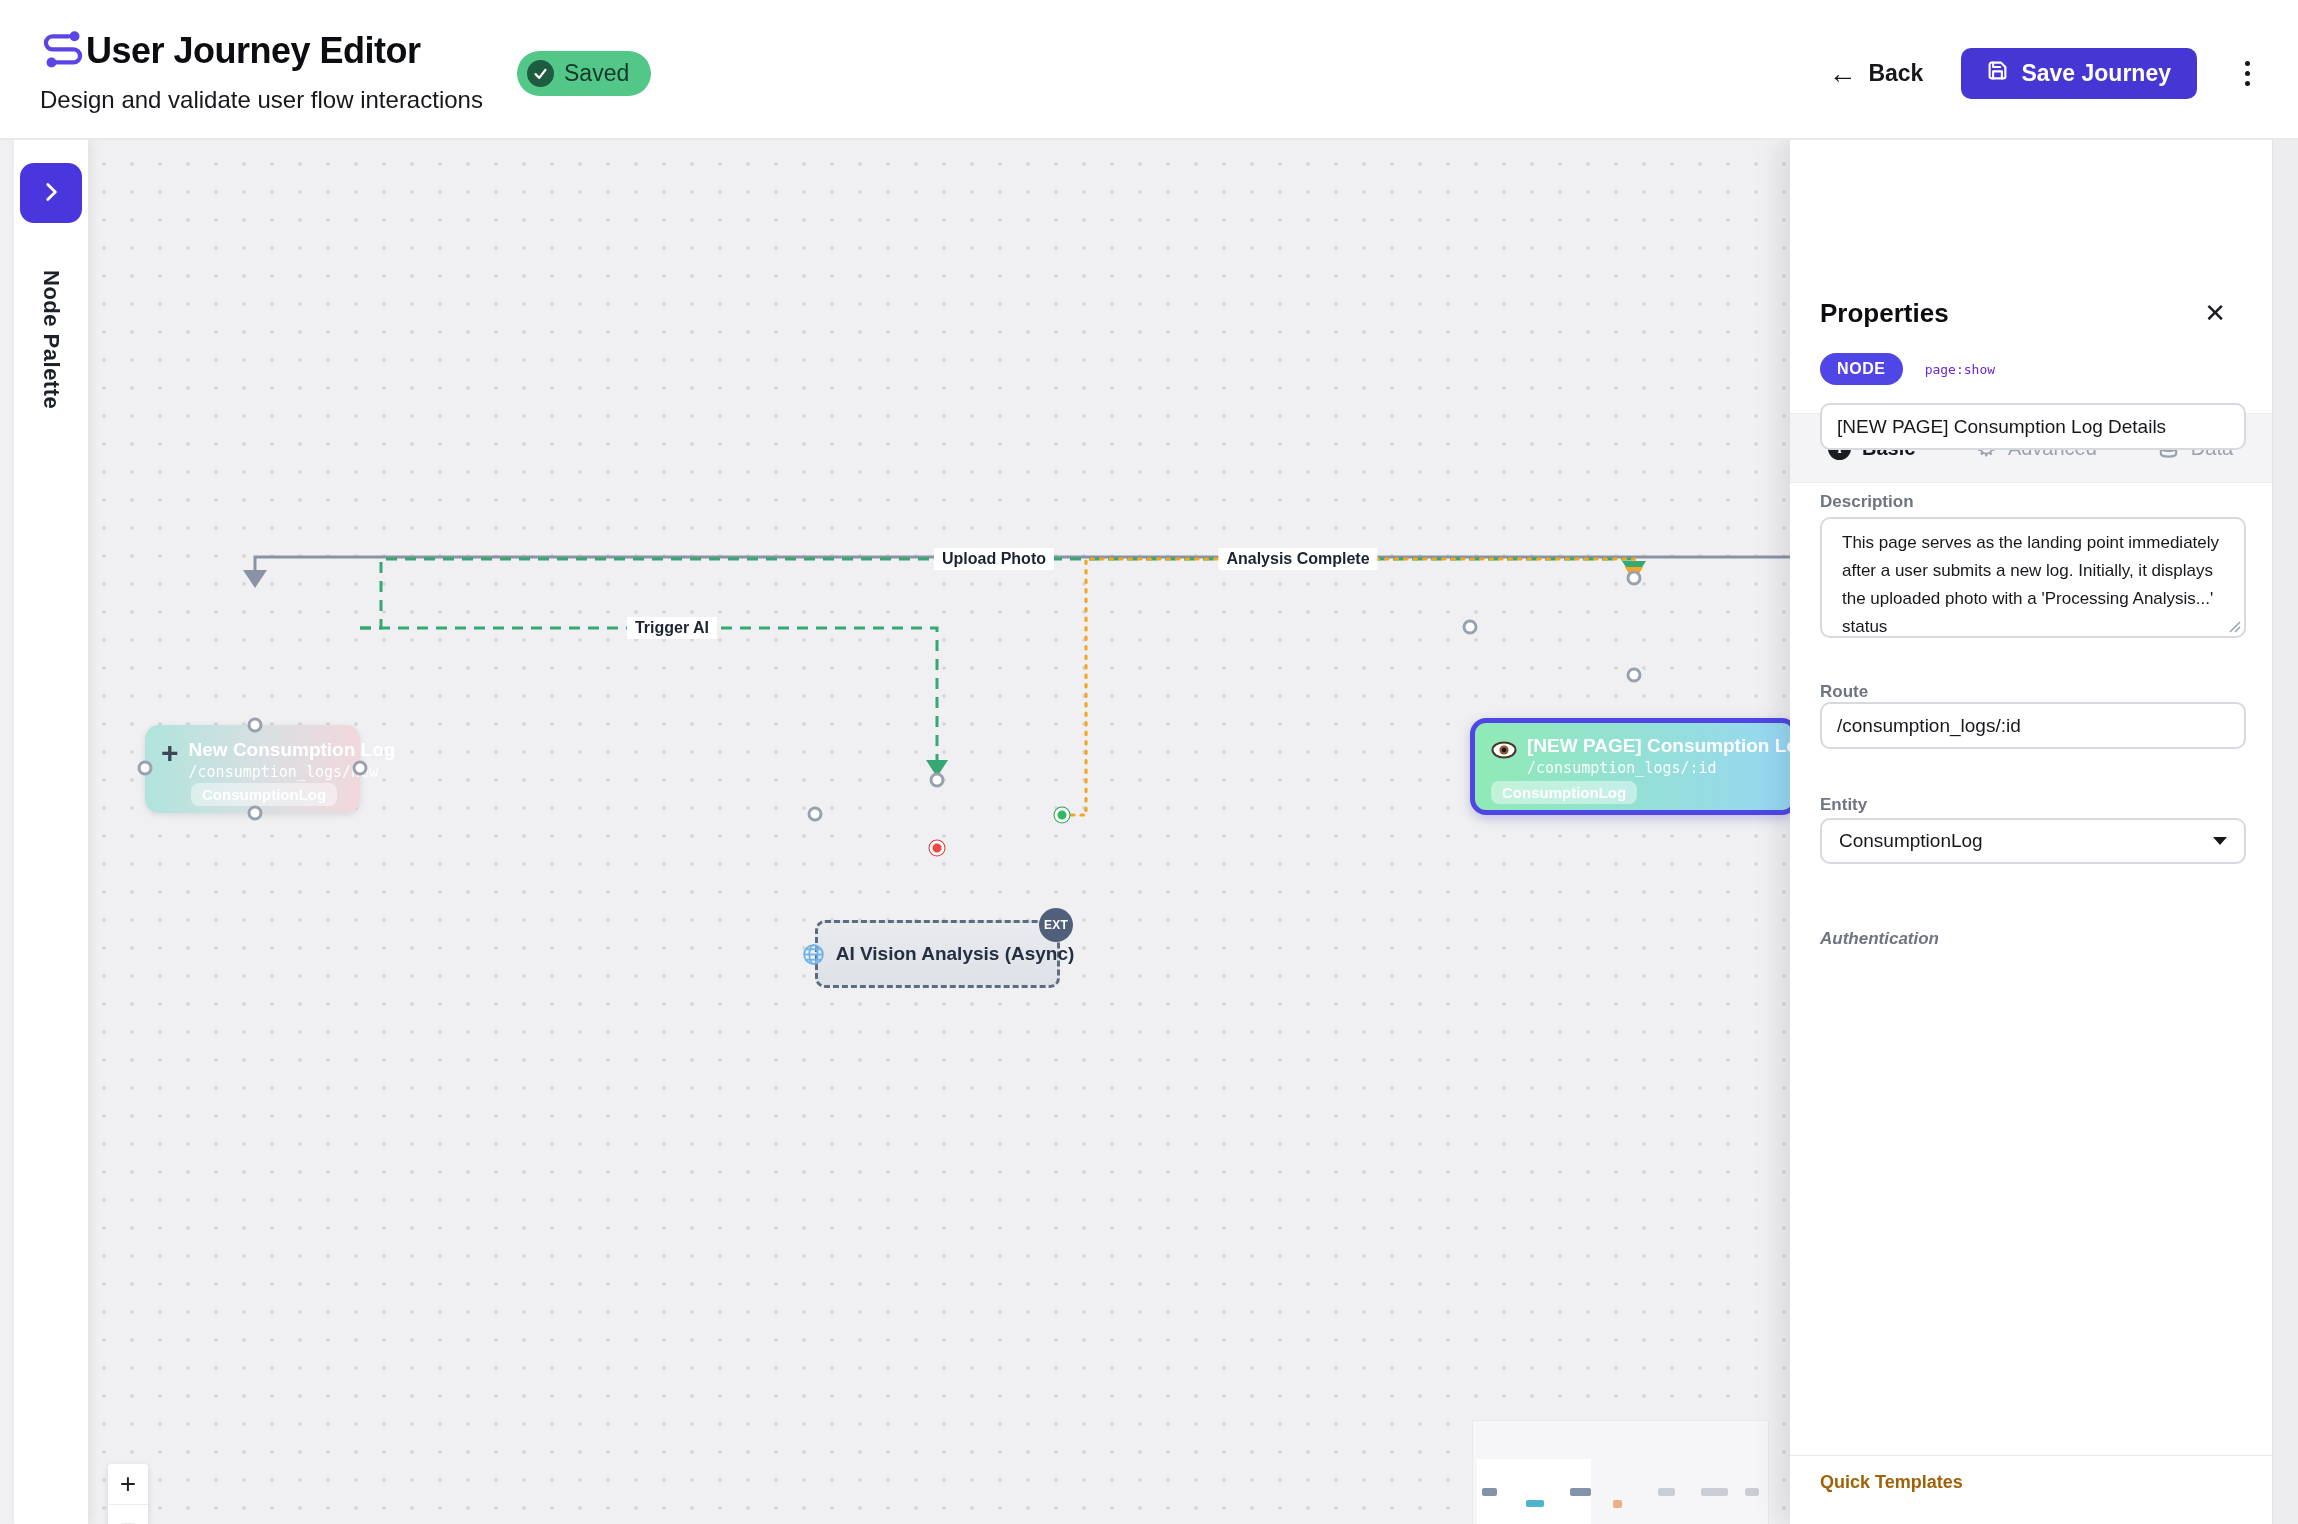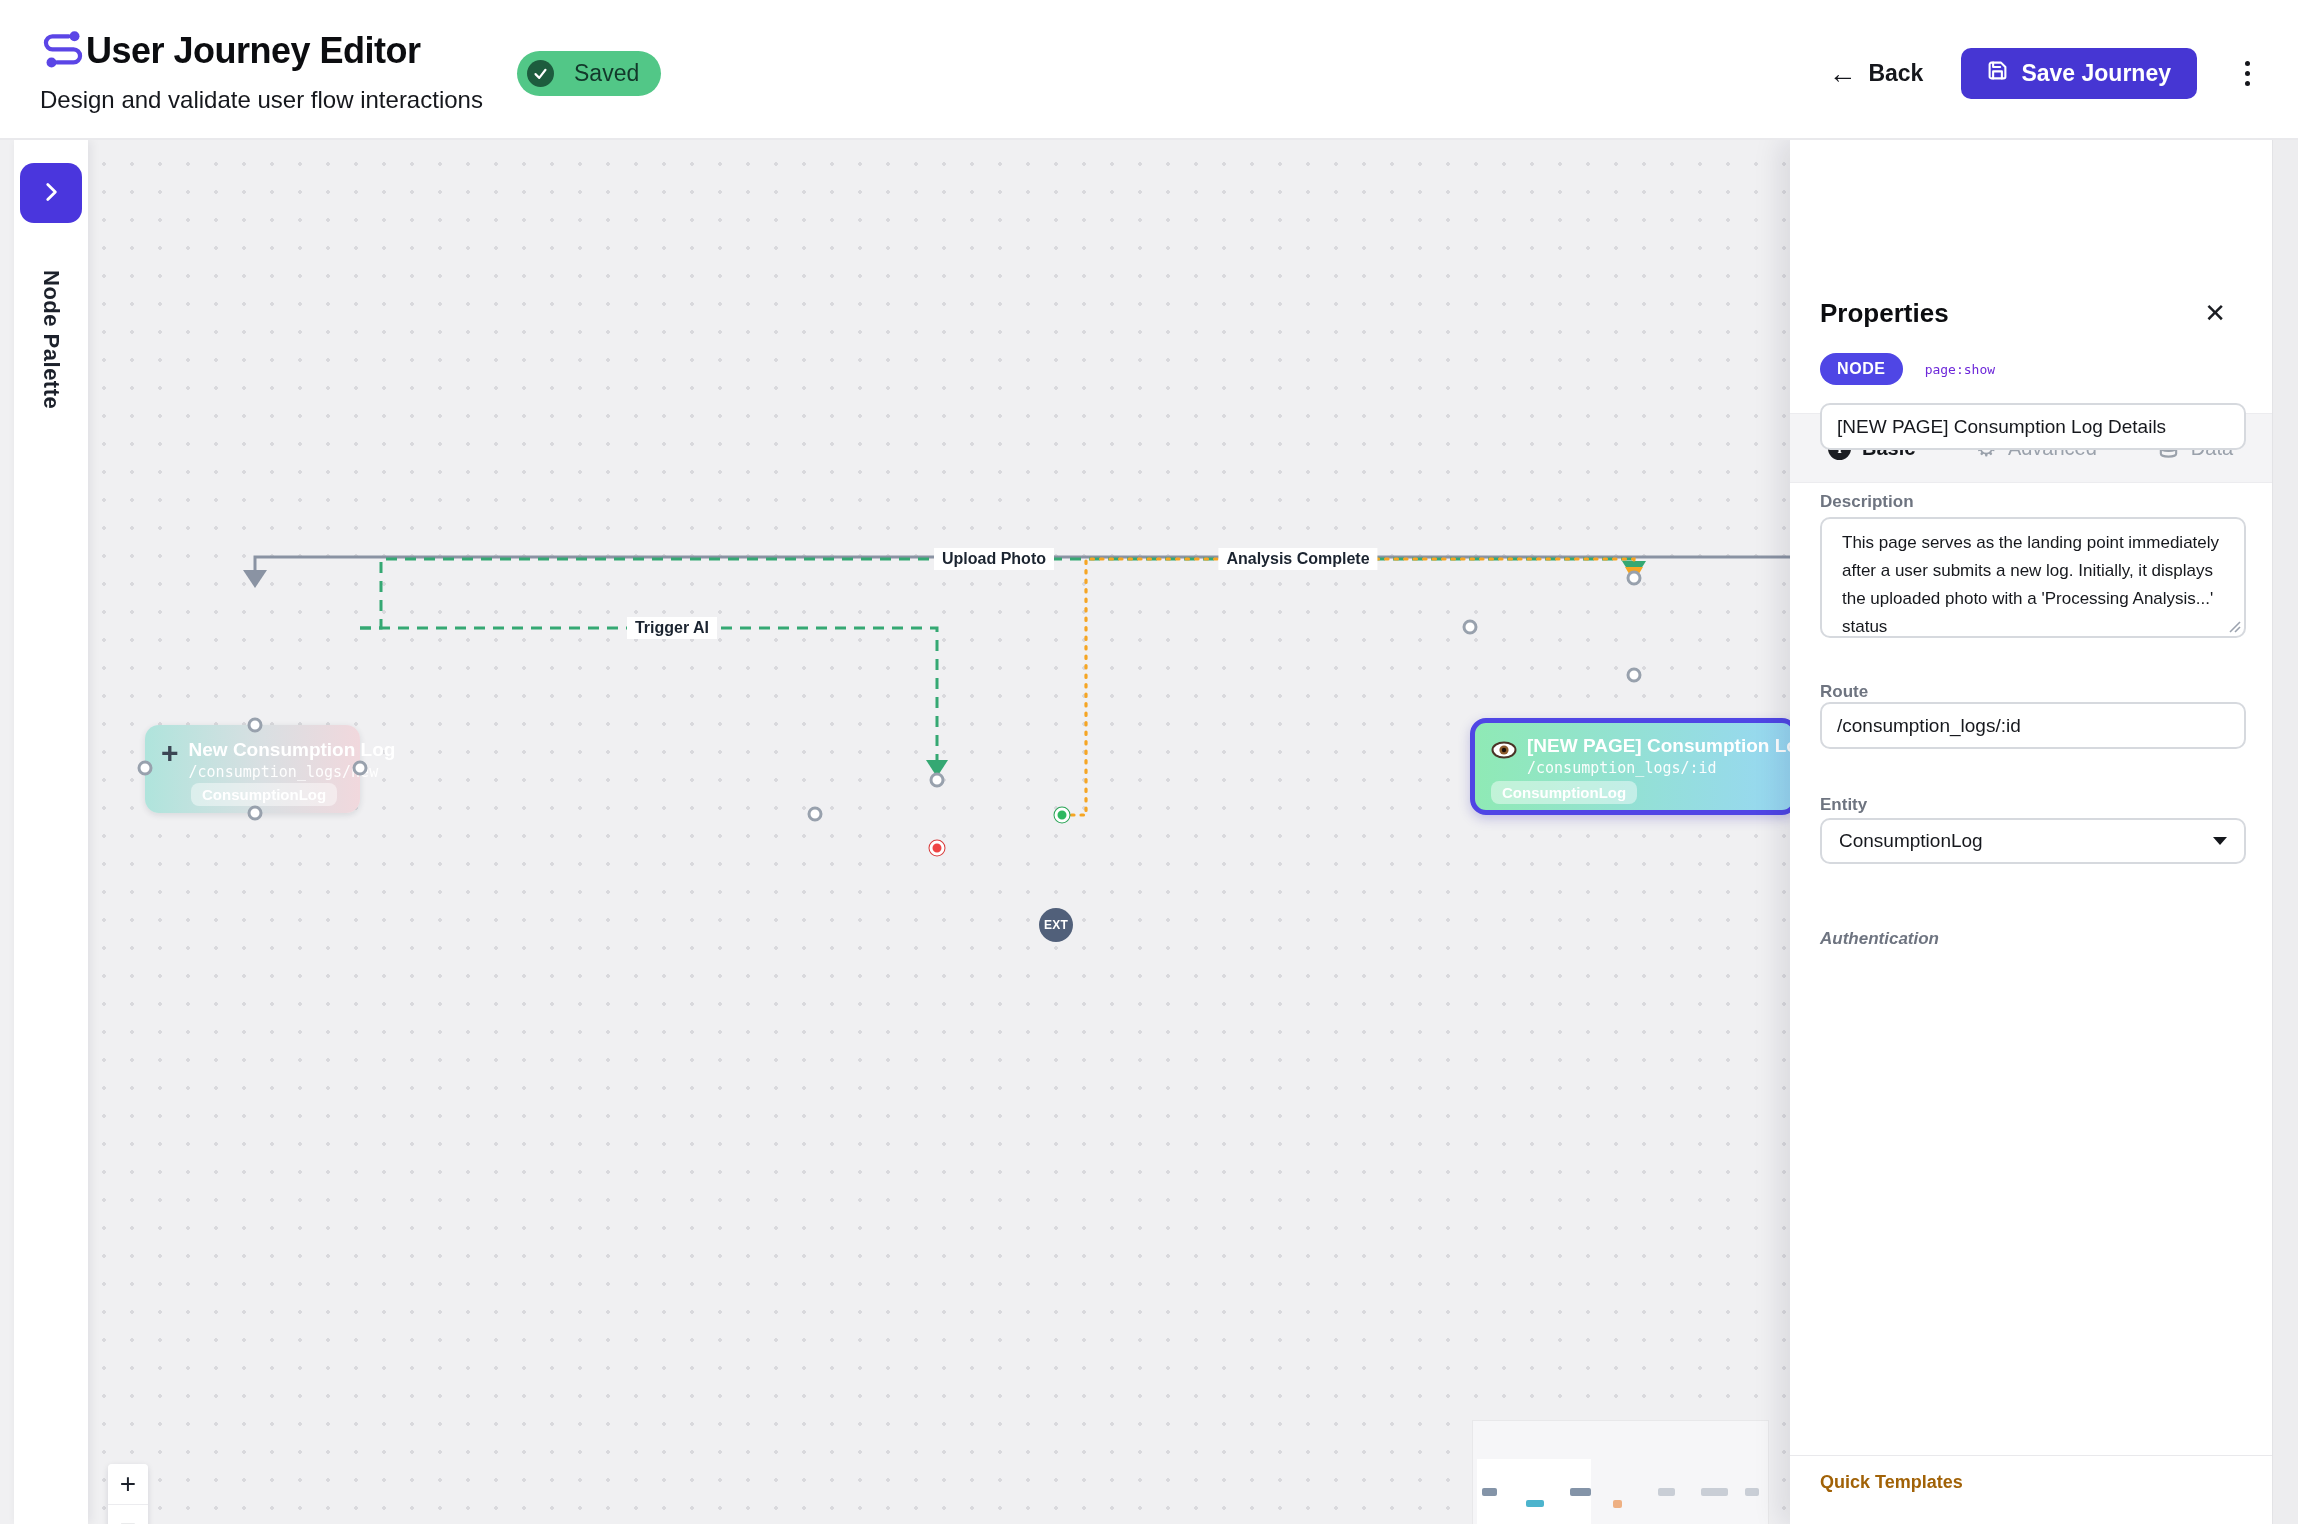--- a/index.html
+++ b/index.html
@@ -10,21 +10,21 @@
   }
   .mono{font-family:"DejaVu Sans Mono","Liberation Mono",monospace;}
 
   
   .header{position:absolute;left:0;top:0;width:2298px;height:138px;background:#fff;
     border-bottom:2px solid #e9e9ec;z-index:30;}
   .logo-row{position:absolute;left:40px;top:26px;display:flex;align-items:center;}
   .app-title{font-size:36px;font-weight:800;color:#0c0d10;letter-spacing:-0.5px;}
   .subtitle{position:absolute;left:40px;top:86px;font-size:24px;color:#15171c;}
   .saved-badge{position:absolute;left:517px;top:51px;height:45px;padding:0 22px 0 10px;
-    background:#52c787;border-radius:24px;display:flex;align-items:center;gap:20px;text-align:right;}
+    background:#52c787;border-radius:24px;display:flex;align-items:center;gap:10px;text-align:right;}
   .saved-badge .chk{width:27px;height:27px;border-radius:50%;background:#1d5c3e;
     display:flex;align-items:center;justify-content:center;}
   .saved-badge span{font-size:23px;color:#123categories}
   .saved-text{font-size:23px;color:#12382a;font-weight:500;}
   .hdr-right{position:absolute;right:38px;top:48px;display:flex;align-items:center;gap:38px;}
   .back-btn{display:flex;align-items:center;gap:12px;font-size:23px;font-weight:700;color:#15171c;cursor:pointer;}
   .back-arrow{font-size:28px;line-height:1;color:#15171c;}
   .save-btn{display:flex;align-items:center;gap:13px;background:#4636d3;color:#fff;
     border:none;border-radius:10px;height:51px;padding:0 26px;font-size:23px;font-weight:700;
     font-family:"Liberation Sans",sans-serif;cursor:pointer;}
@@ -214,20 +214,32 @@
         </div>
       </div>
       <span class="entity-pill" style="margin-left:30px;margin-top:2px;">ConsumptionLog</span>
     </div>
   </div>
   <span class="handle" style="left:255px;top:585px;"></span>
   <span class="handle" style="left:255px;top:673px;"></span>
   <span class="handle" style="left:145px;top:628px;"></span>
   <span class="handle" style="left:360px;top:628px;"></span>
 
+  <div class="node node2">
+    <span style="display:flex;">
+      <svg width="25" height="25" viewBox="0 0 24 24" fill="none" stroke="#6fb3e8" stroke-width="1.8">
+        <circle cx="12" cy="12" r="9"></circle>
+        <ellipse cx="12" cy="12" rx="4" ry="9"></ellipse>
+        <line x1="3" y1="12" x2="21" y2="12"></line>
+        <line x1="4.2" y1="7" x2="19.8" y2="7"></line>
+        <line x1="4.2" y1="17" x2="19.8" y2="17"></line>
+      </svg>
+    </span>
+    <span class="node2-title">AI Vision Analysis (Async)</span>
+  </div>
   <span class="ext-badge">EXT</span>
   <span class="handle" style="left:937px;top:640px;"></span>
   <span class="handle" style="left:815px;top:674px;"></span>
   <span class="handle green" style="left:1062px;top:675px;"></span>
   <span class="handle red" style="left:937px;top:708px;"></span>
 
   <div class="node node3">
     <div class="node-inner" style="padding-top:12px;">
       <div class="t-row">
         <span style="display:flex;margin-top:2px;">

